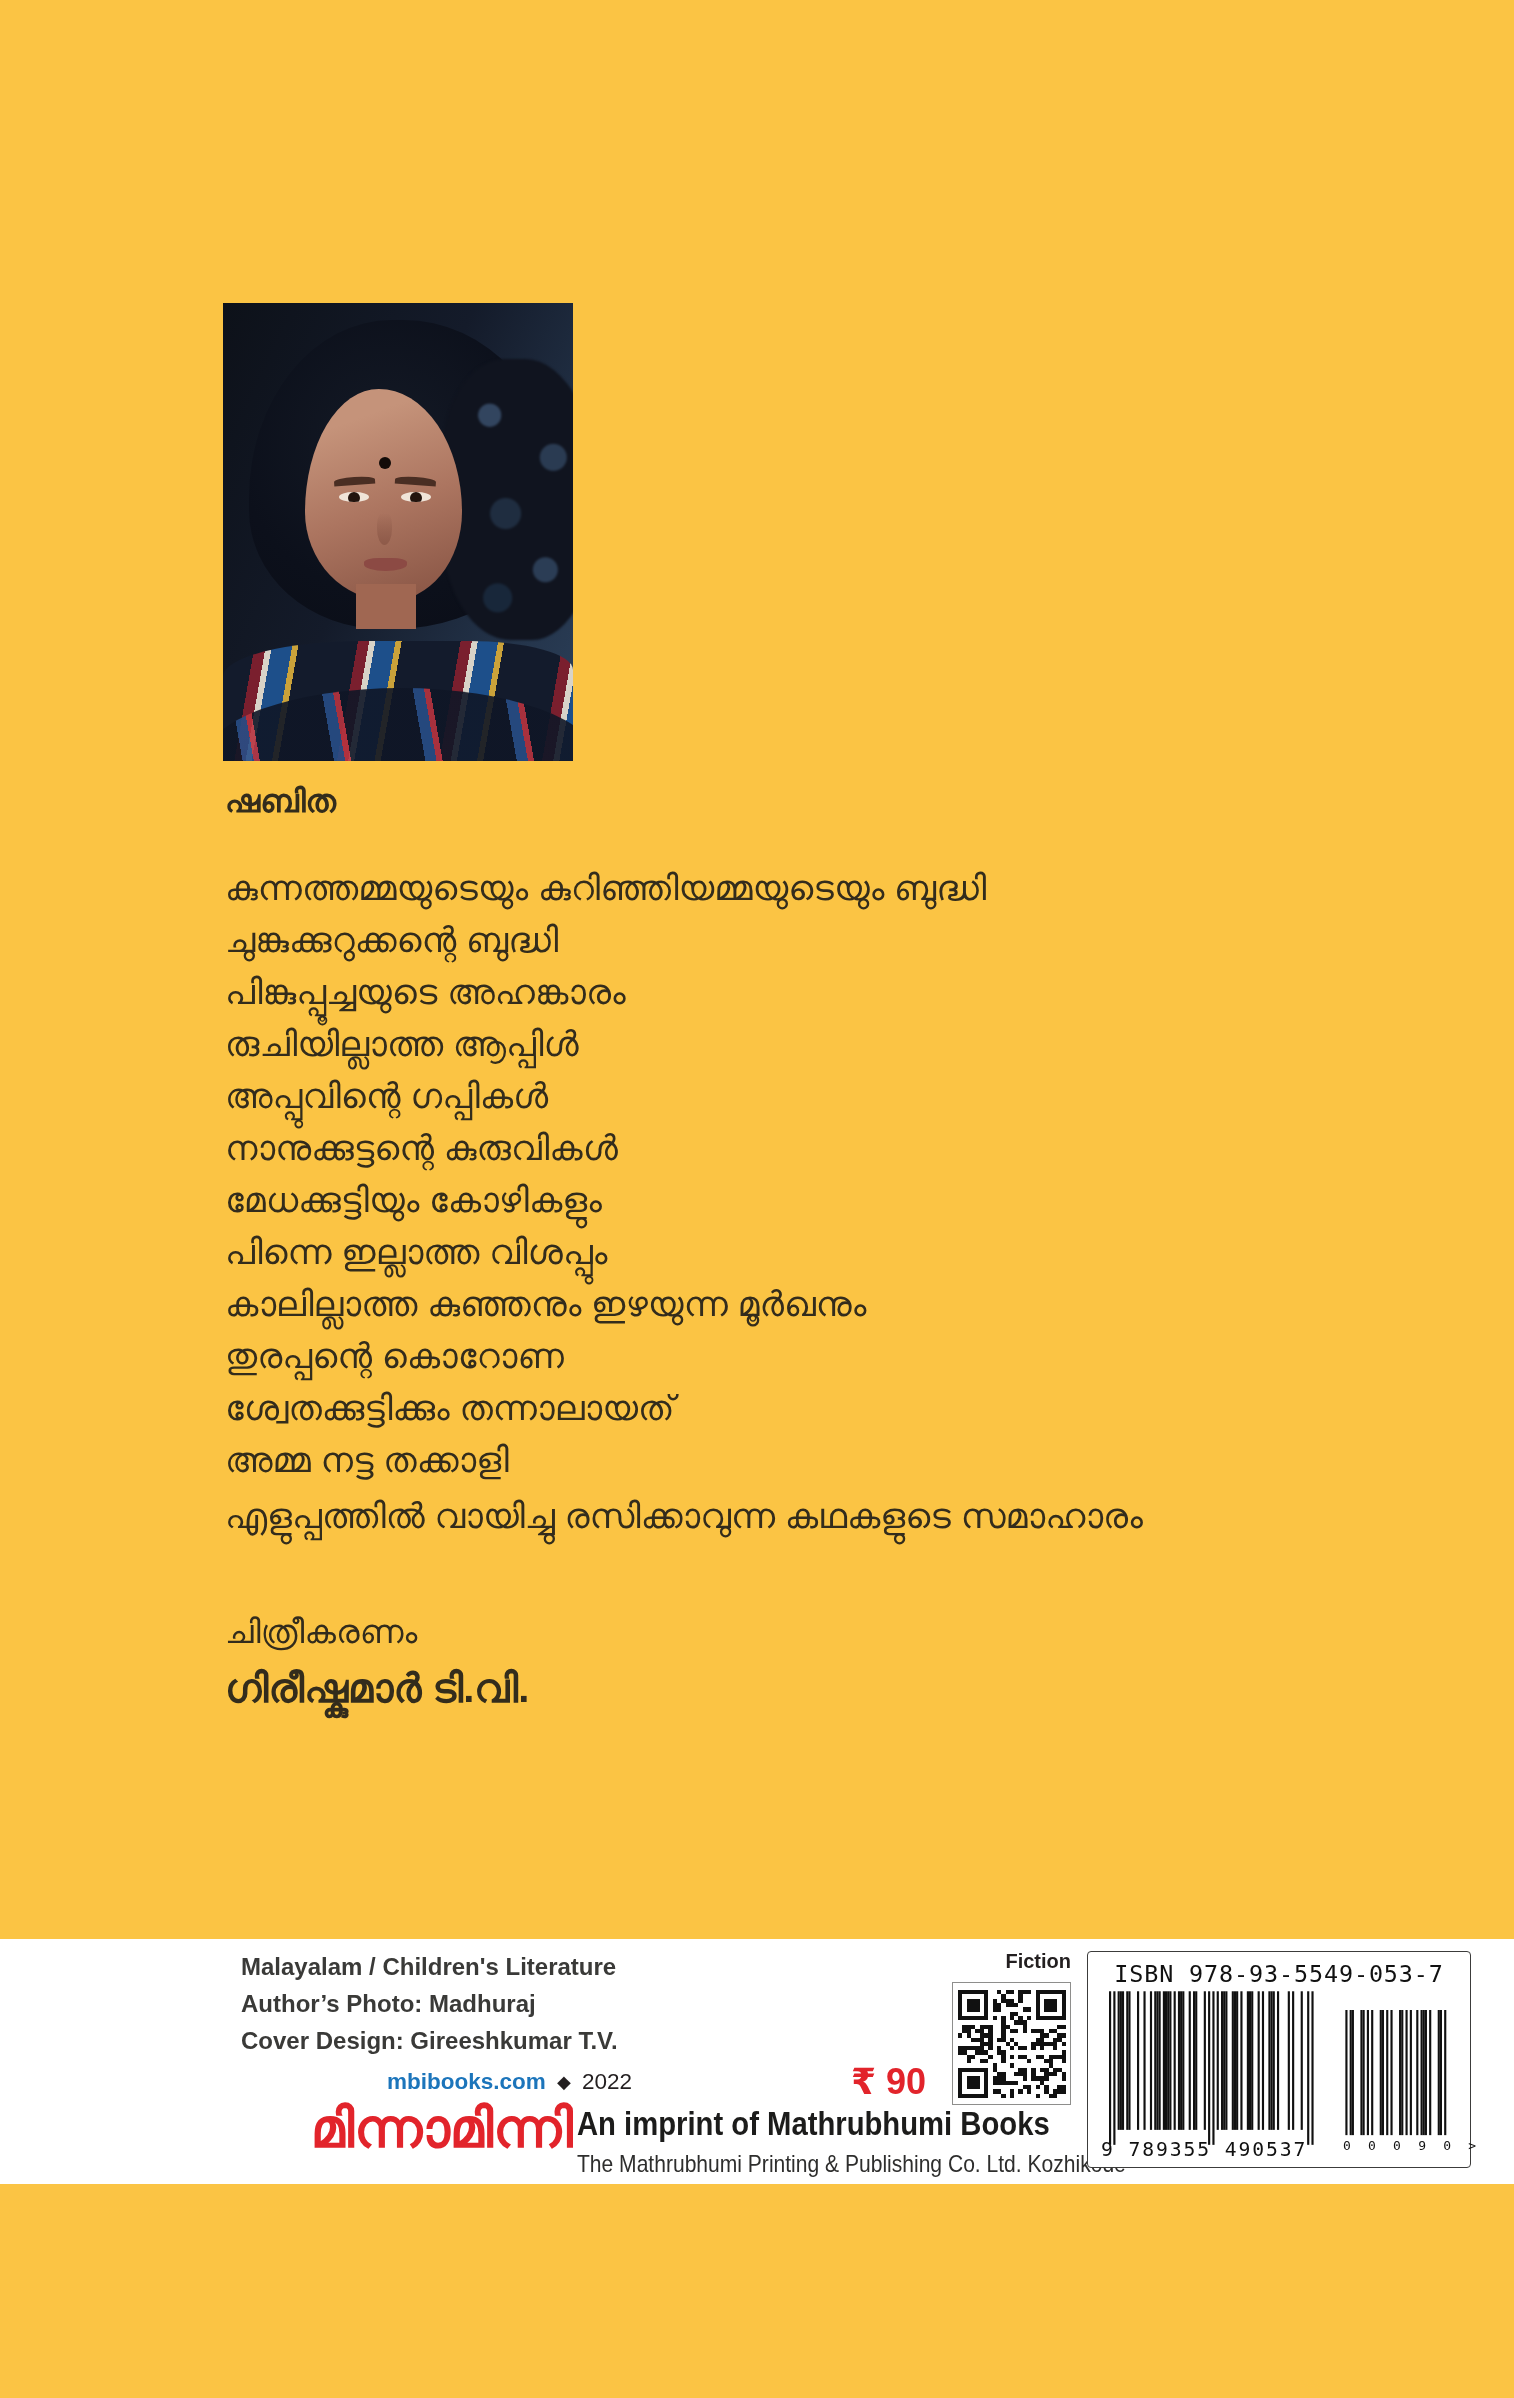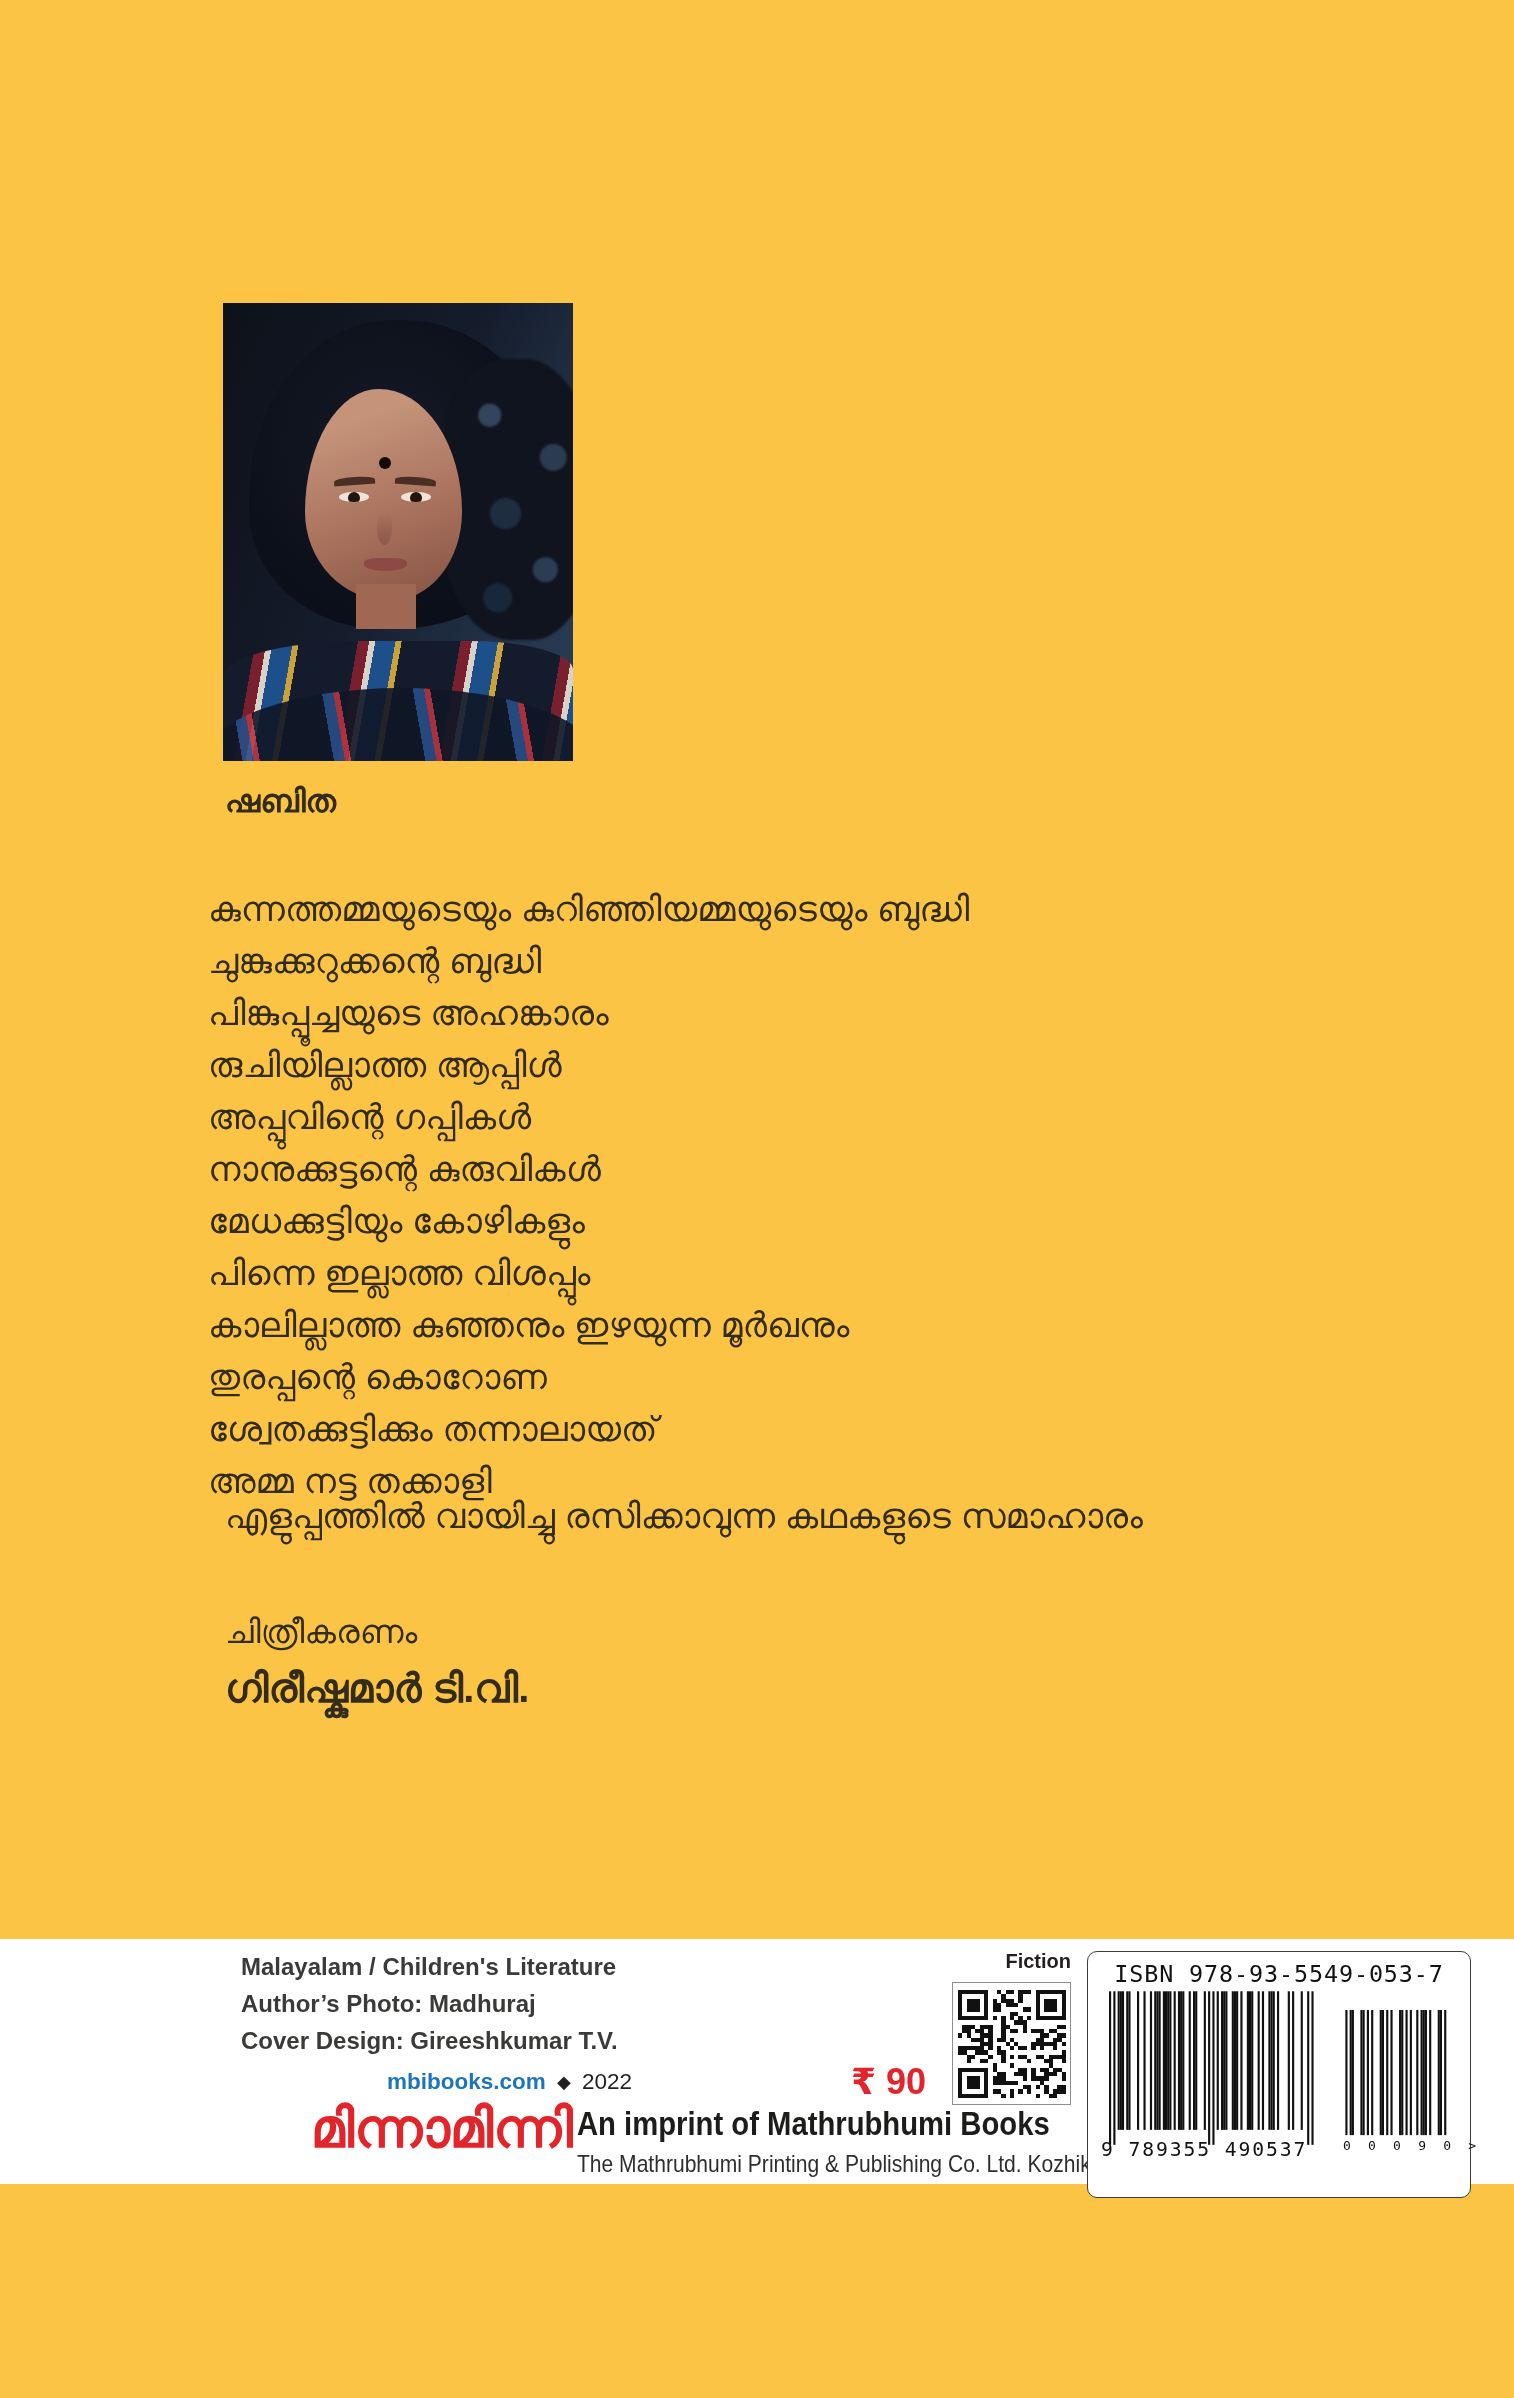--- a/index.html
+++ b/index.html
@@ -67,22 +67,22 @@
       #0f1626 0 41px,#274d86 41px 52px,#b8333f 52px 58px,#0f1626 58px 90px);
     border-radius:50% 50% 0 0/80% 80% 0 0;
     opacity:.9;
   }
   
   .author-name{
     position:absolute;left:225px;top:783px;
     font-size:32px;font-weight:bold;color:var(--text);
   }
   .titles{
-    position:absolute;left:208px;top:862px;width:1068px;
-    font-size:35px;color:var(--text);line-height:52px;white-space:nowrap;margin-top:21px;
+    position:absolute;left:225px;top:862px;width:1068px;
+    font-size:35px;color:var(--text);line-height:52px;white-space:nowrap;
   }
   .tagline{
     position:absolute;left:225px;top:1496px;width:1124px;
     font-size:35px;color:var(--text);white-space:nowrap;
   }
   .illustration-label{
     position:absolute;left:225px;top:1613px;
     font-size:33px;color:var(--text);
   }
   .illustrator-name{
@@ -120,22 +120,22 @@
   }
   .genre{
     position:absolute;left:952px;top:11.2px;width:119px;text-align:right;
     font-size:20px;font-weight:bold;color:#231F20;
   }
   .qr-box{
     position:absolute;left:952px;top:43px;width:119px;height:123px;
     background:#fff;border:1.9px solid #8e8e8c;display:flex;align-items:center;justify-content:center;
   }
   .barcode-box{
-    position:absolute;left:1087px;top:12px;width:384px;height:247px;
-    background:#fff;border:1.9px solid #3c3c3b;border-radius:10px;
+    position:absolute;left:1087px;top:12px;width:384px;height:217px;
+    background:#fff;border:1.9px solid #3c3c3b;border-radius:4px;
   }
   .isbn-text{
     position:absolute;left:0;top:7.5px;width:100%;text-align:center;
     font-family:"DejaVu Sans Mono","Liberation Mono",monospace;
     font-size:23.4px;color:#111;letter-spacing:0.9px;white-space:nowrap;
   }
   .barcode-main{position:absolute;left:20.6px;top:39px;}
   .barcode-addon{position:absolute;left:255px;top:58px;}
   .barcode-digits{
     position:absolute;left:13px;top:186px;

